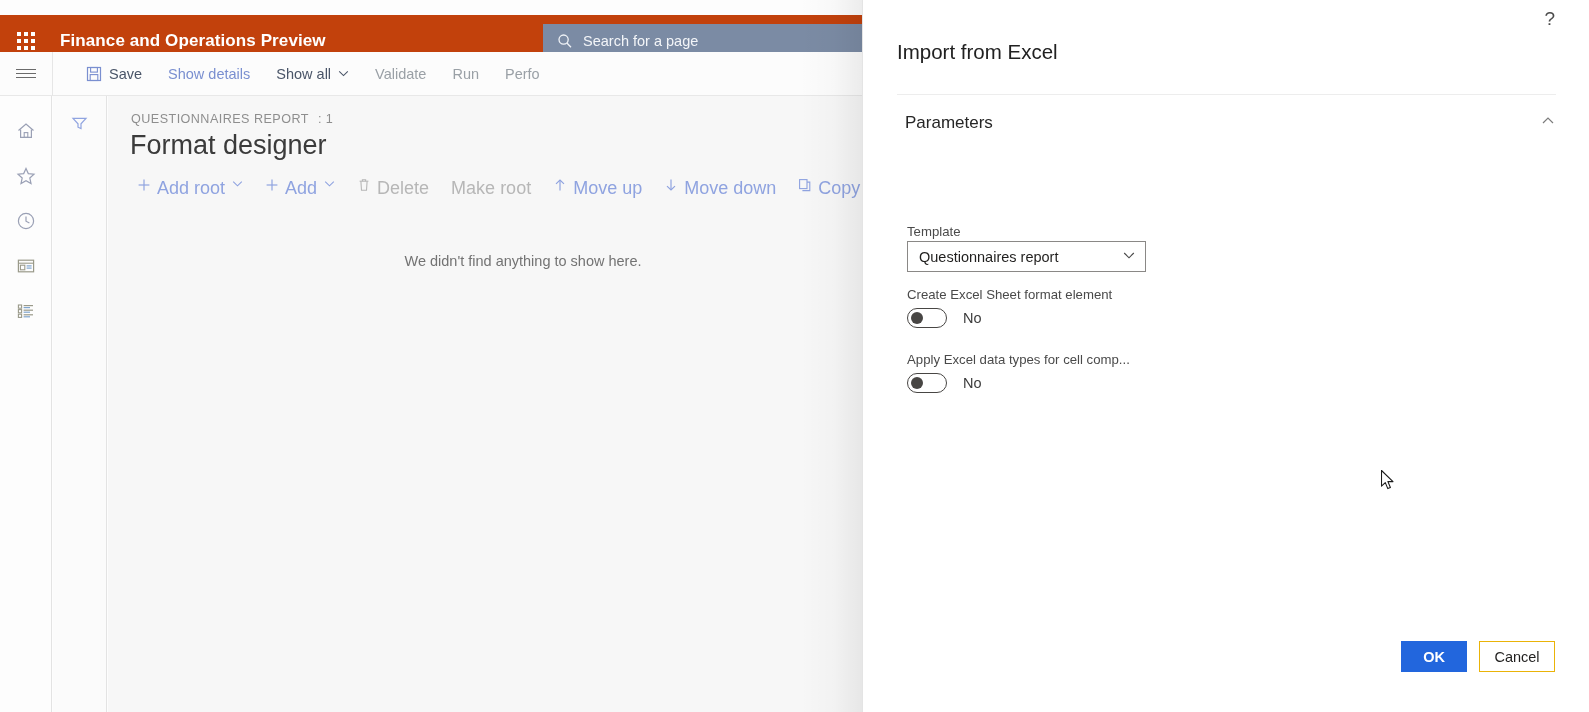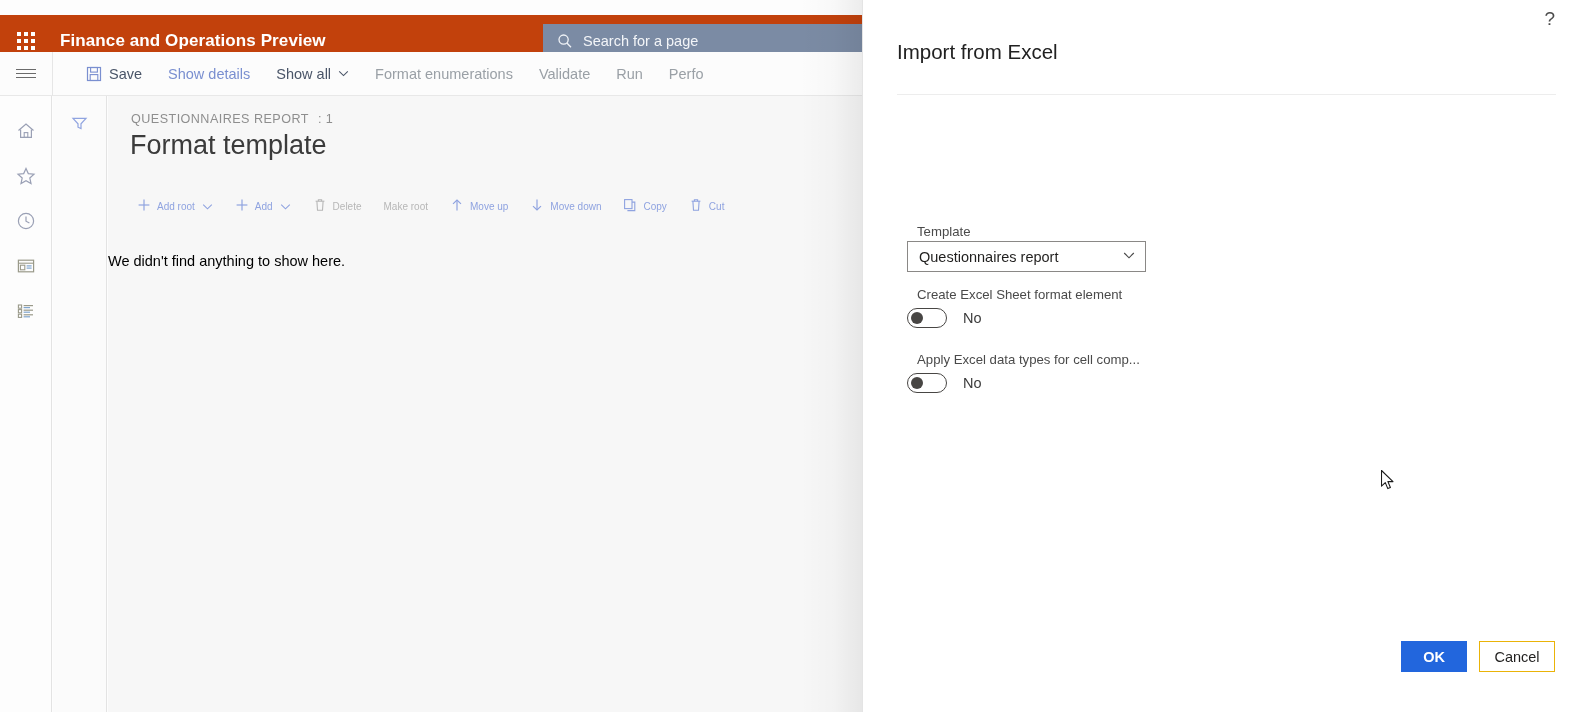--- a/index.html
+++ b/index.html
@@ -145,36 +145,36 @@
     font-size: 27px; color: #3b3b3b;
     font-weight: normal;
     white-space: nowrap;
   }
   .treebar {
     position: absolute; left: 18px; top: 82px;
     display: flex; align-items: center;
     height: 34px;
   }
   .tb-item {
-    display: flex; align-items: flex-end;
-    font-size: 10px;
+    display: flex; align-items: flex-start;
+    font-size: 18px;
     color: #8fa3e0;
     padding: 0 11px;
     height: 34px;
     white-space: nowrap;
     cursor: pointer;
   }
   .tb-item.dim { color: #b7b7b7; cursor: default; }
   .tb-item .ico { margin-right: 6px; display: inline-flex; }
   .empty-msg {
     position: absolute; left: 0; top: 157px;
     width: 830px;
-    text-align: left;
+    text-align: center;
     font-size: 14.5px;
-    color: #000000;
+    color: #737373;
   }
   .panel-shadow {
     position: absolute; top: 0; left: 800px;
     width: 62px; height: 712px;
     background: linear-gradient(to right, rgba(0,0,0,0) 0%, rgba(0,0,0,0.018) 55%, rgba(0,0,0,0.065) 100%);
     pointer-events: none;
   }
 
   
   .dialog {
@@ -222,21 +222,20 @@
     color: #201f1e;
     padding: 0 15px;
     display: flex; align-items: center; justify-content: center;
     cursor: pointer;
     white-space: nowrap;
   }
   .field-label {
     position: absolute;
     font-size: 13.2px; color: #4a4a4a;
     white-space: nowrap;
-    margin-left: 10px;
   }
   .combo {
     position: absolute;
     width: 239px; height: 31px;
     border: 1px solid #8a8886;
     background: #ffffff;
     display: flex; align-items: center; justify-content: space-between;
     padding: 0 9px 0 11px;
     cursor: pointer;
   }
@@ -339,23 +338,20 @@
 
       <div class="cmd-item">
         <span>Show all</span>
         <span class="chev">
           <svg width="11" height="11" viewBox="0 0 11 11">
               <polyline points="1.2,3.4 5.5,7.6 9.8,3.4" fill="none" stroke="#4a5568" stroke-width="1.1"></polyline>
             </svg>
         </span>
       </div>
 
-      <div class="cmd-item dim">
-        <span>Format enumerations</span>
-      </div>
 
 
       <div class="cmd-item dim">
         <span>Validate</span>
       </div>
 
       <div class="cmd-item dim">
         <span>Run</span>
       </div>
 
@@ -426,21 +422,21 @@
             <polygon points="3,4.4 16,4.4 11,9.8 11,14.6 8,13.2 8,9.8" fill="none" stroke="#8fa3e0" stroke-width="1.2"></polygon>
           </svg>
       </span>
     </div>
   </div>
 
   <div class="content">
     <div class="crumb">
       <span>QUESTIONNAIRES REPORT</span><span class="sep">: 1</span>
     </div>
-    <div class="page-title">Format template</div>
+    <div class="page-title">Format designer</div>
 
     <div class="treebar">
 
       <div class="tb-item">
         <span class="ico">
           <svg width="14" height="14" viewBox="0 0 14 14">
               <line x1="7" y1="1.6" x2="7" y2="12.4" stroke="#8fa3e0" stroke-width="1.2"></line>
               <line x1="1.6" y1="7" x2="12.4" y2="7" stroke="#8fa3e0" stroke-width="1.2"></line>
             </svg>
         </span>
@@ -530,20 +526,28 @@
 
   <div class="panel-shadow"></div>
 
   <div class="dialog">
 
     <div class="dlg-help">?</div>
 
     <div class="dlg-title">Import from Excel</div>
     <div class="dlg-rule"></div>
 
+    <div class="section-head">
+      <span class="st">Parameters</span>
+      <span>
+        <svg width="16" height="16" viewBox="0 0 16 16">
+            <polyline points="3,10 8,5 13,10" fill="none" stroke="#7c7c7c" stroke-width="1.2"></polyline>
+          </svg>
+      </span>
+    </div>
 
 
     <div class="field-label" style="left:44px; top:224px;">Template</div>
     <div class="combo" style="left:44px; top:241px;">
       <span class="val">Questionnaires report</span>
       <span>
         <svg width="14" height="14" viewBox="0 0 14 14">
             <polyline points="2.2,5 7,9.8 11.8,5" fill="none" stroke="#4a4a4a" stroke-width="1.15"></polyline>
           </svg>
       </span>

